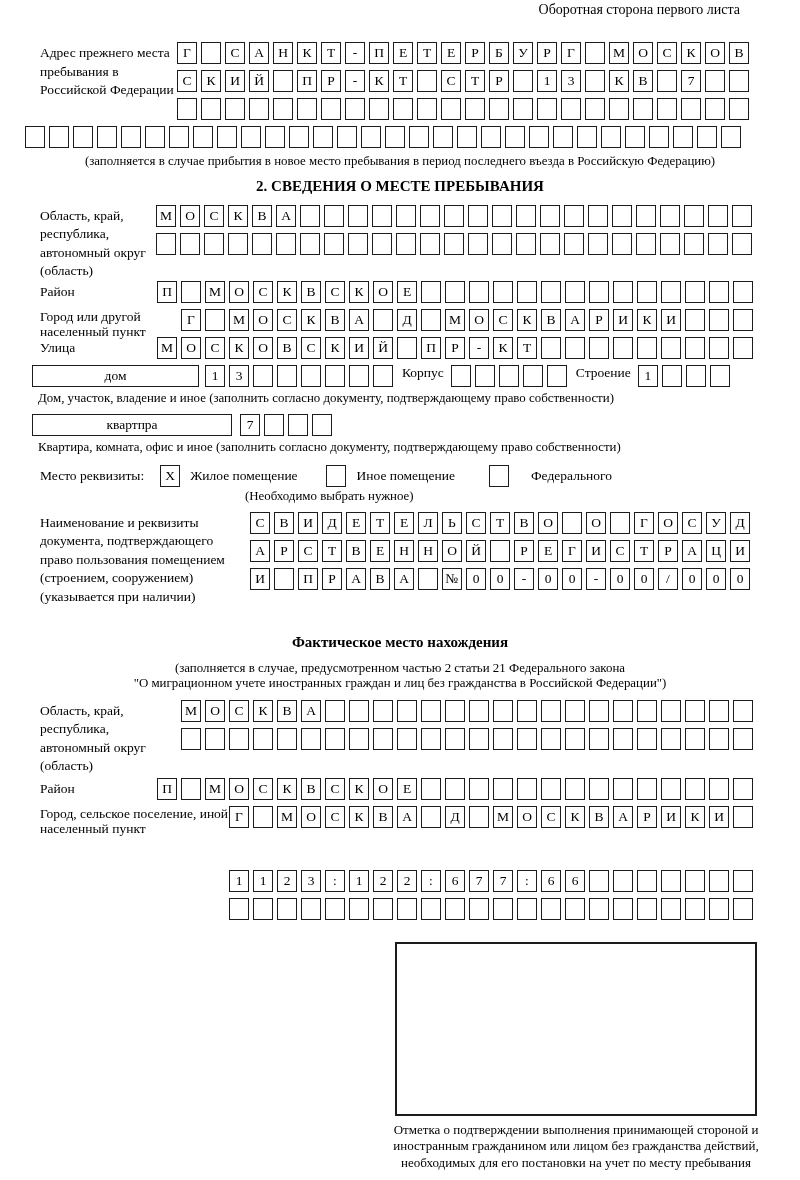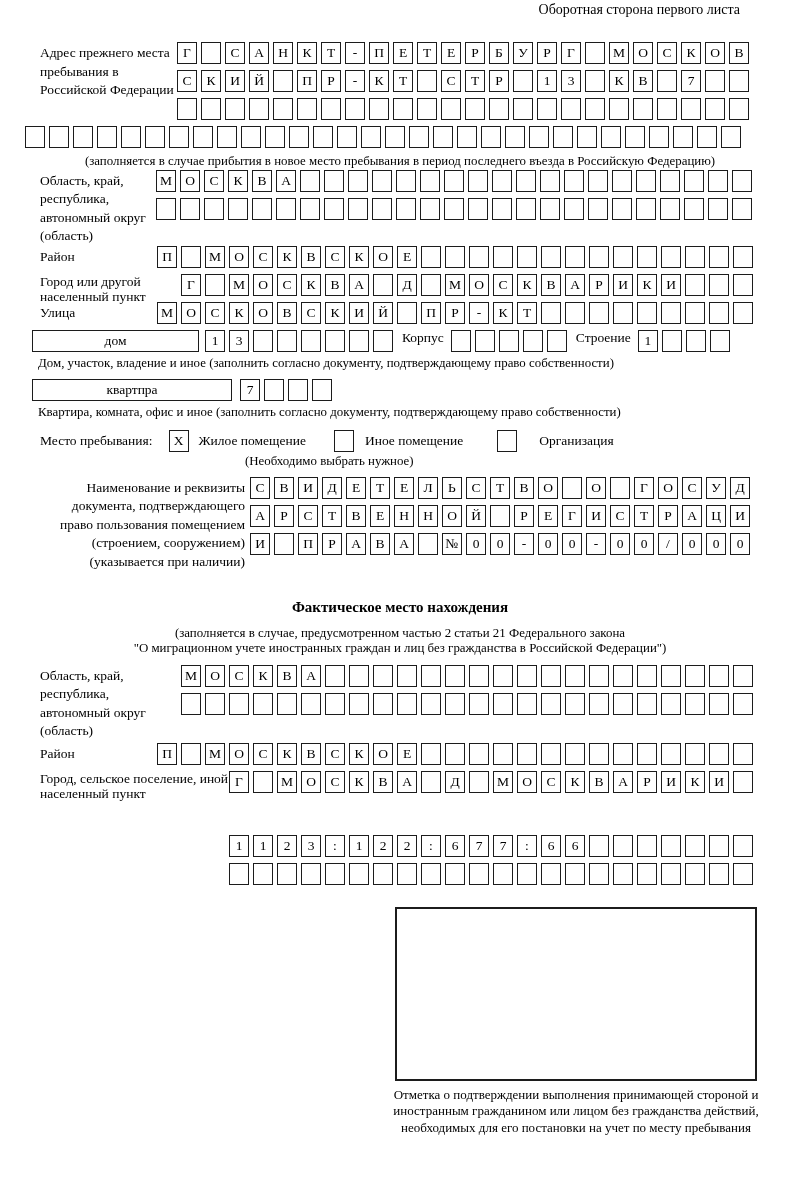--- a/index.html
+++ b/index.html
@@ -144,20 +144,21 @@
         <span class="cell"></span>
         <span class="cell"></span>
         <span class="cell"></span>
         <span class="cell"></span>
         <span class="cell"></span>
         <span class="cell"></span>
       </div>
   </div>
   <div class="note-center">(заполняется в случае прибытия в новое место пребывания в период последнего въезда в Российскую Федерацию)</div>
 
+  <div class="sec-title">2. СВЕДЕНИЯ О МЕСТЕ ПРЕБЫВАНИЯ</div>
 
   <div class="sect" style="padding-bottom:20px;">
     <div class="lbl" style="width:110px;">Область, край, республика, автономный округ (область)</div>
     <div class="boxrow" style="margin-left:156px;">
         <span class="cell">М</span>
         <span class="cell">О</span>
         <span class="cell">С</span>
         <span class="cell">К</span>
         <span class="cell">В</span>
         <span class="cell">А</span>
@@ -337,31 +338,31 @@
     <div class="boxrow" style="margin-left:8px;margin-bottom:0;">
         <span class="cell">7</span>
         <span class="cell"></span>
         <span class="cell"></span>
         <span class="cell"></span>
       </div>
   </div>
   <div class="caption">Квартира, комната, офис и иное (заполнить согласно документу, подтверждающему право собственности)</div>
 
   <div class="chkrow">
-    <span>Место пребывания:</span>
+    <span>Место реквизиты:</span>
     <div class="cell" style="margin-left:16px;">X</div>
     <span style="margin-left:10px;">Жилое помещение</span>
     <div class="cell" style="margin-left:28px;"></div>
     <span style="margin-left:11px;">Иное помещение</span>
     <div class="cell" style="margin-left:34px;"></div>
-    <span style="margin-left:22px;">Организация</span>
+    <span style="margin-left:22px;">Федерального</span>
   </div>
   <div style="margin-left:245px;font-size:12.9px;margin-bottom:8px;">(Необходимо выбрать нужное)</div>
 
-  <div class="sect" style="padding-bottom:30px;text-align:right;">
+  <div class="sect" style="padding-bottom:30px;">
     <div class="lbl" style="width:205px;">Наименование и реквизиты документа, подтверждающего право пользования помещением (строением, сооружением) (указывается при наличии)</div>
     <div class="boxrow" style="margin-left:250px;">
         <span class="cell">С</span>
         <span class="cell">В</span>
         <span class="cell">И</span>
         <span class="cell">Д</span>
         <span class="cell">Е</span>
         <span class="cell">Т</span>
         <span class="cell">Е</span>
         <span class="cell">Л</span>

